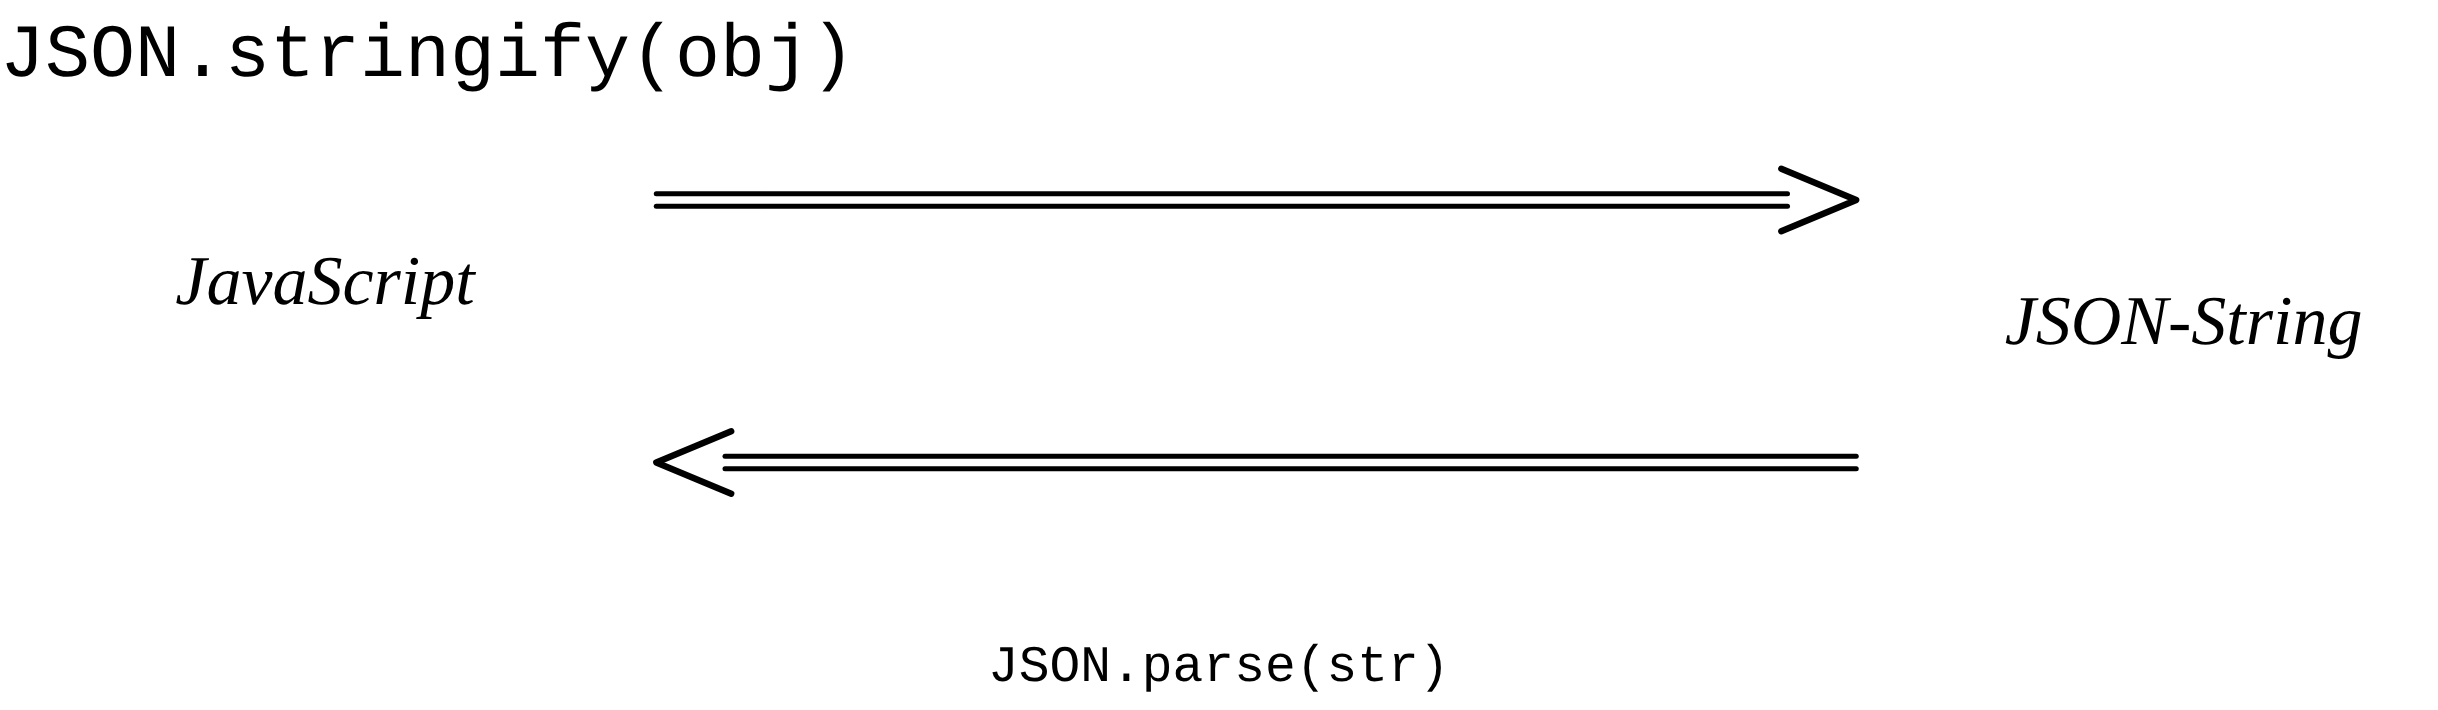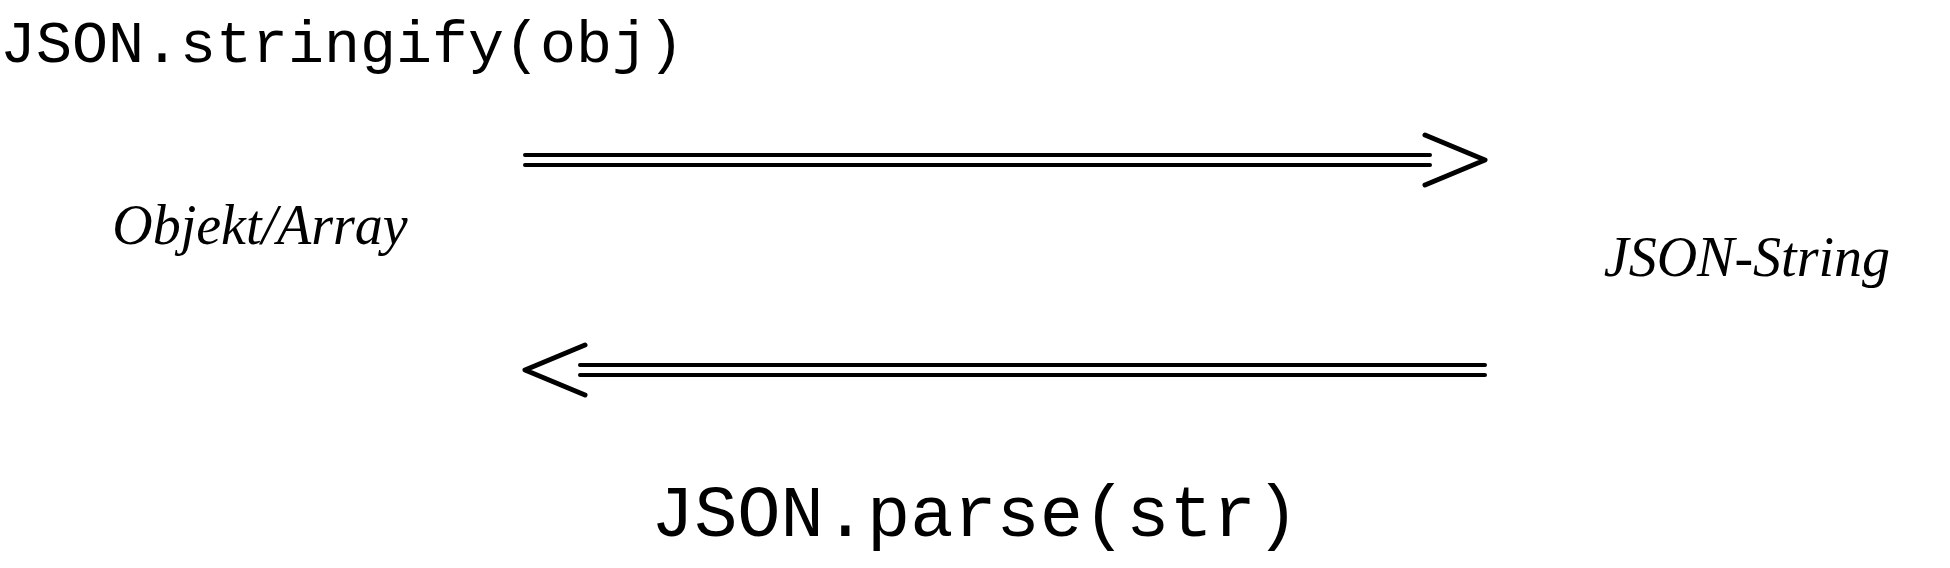--- a/index.html
+++ b/index.html
@@ -60,21 +60,21 @@
       top: 12px;
       font-size: 60px;
       font-weight: 500;
     }
     .label-bottom {
       position: absolute;
       left: 0;
       right: 0;
       bottom: 10px;
       text-align: center;
-      font-size: 72px;
+      font-size: 41px;
       font-weight: 500;
     }
     .arrow {
       position: absolute;
       left: 520px;
       width: 970px;
       height: 60px;
     }
     .arrow-top {
       top: 130px;
@@ -89,21 +89,21 @@
     }
   </style>
 </head>
 <body>
 
 <div class="label-top mono">JSON.stringify(obj)</div>
 
 <div class="label-bottom mono">JSON.parse(str)</div>
 
 <div class="label-left">
-  <div class="line2">Objekt/Array</div>
+  <div class="line1">JavaScript</div>
 </div>
 
 <div class="label-right">
   <div class="line1">JSON-String</div>
 </div>
 
 <div class="arrow arrow-top">
   <svg viewBox="0 0 970 60" xmlns="http://www.w3.org/2000/svg">
 
     <path d="M 5 25 L 910 25" stroke="#000" stroke-width="4" fill="none" stroke-linecap="round"></path>

